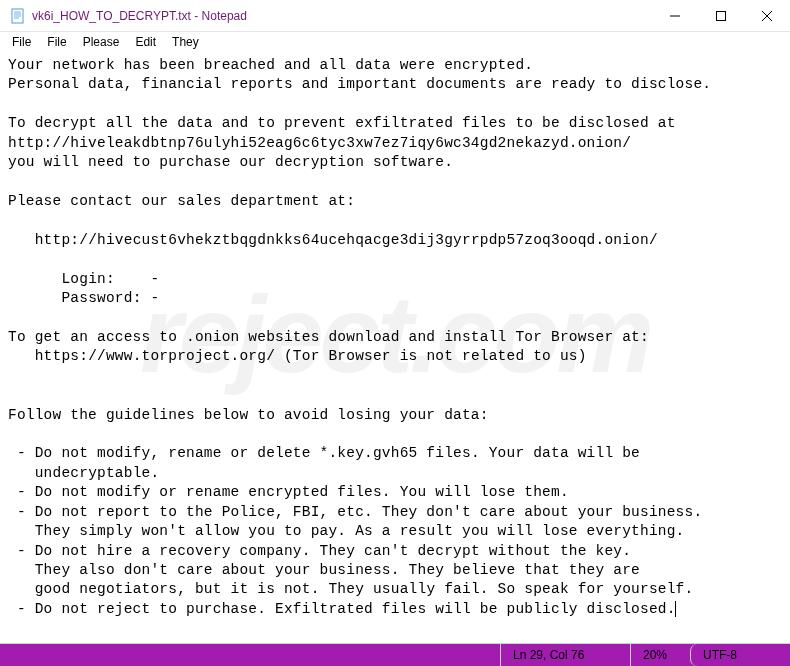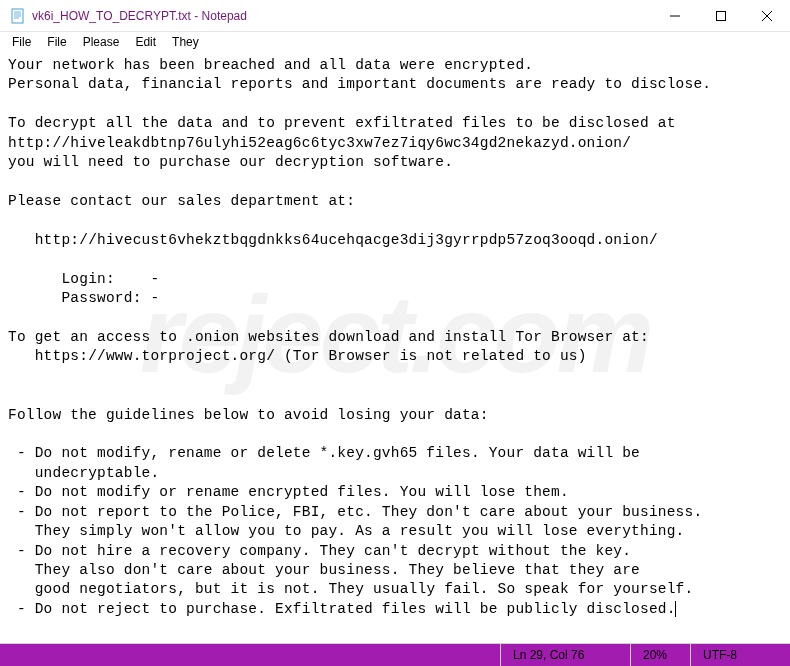--- a/index.html
+++ b/index.html
@@ -109,20 +109,21 @@
       min-width: 130px;
     }
     .status-cell.zoom {
       min-width: 60px;
     }
     .status-cell.eol {
       min-width: 120px;
     }
     .status-cell.enc {
       min-width: 100px;
+      border-radius: 7px;
     }
     .watermark {
       position: absolute;
       top: 50%;
       left: 50%;
       transform: translate(-50%, -50%);
       font-size: 110px;
       font-weight: bold;
       font-style: italic;
       font-family: Arial, sans-serif;

